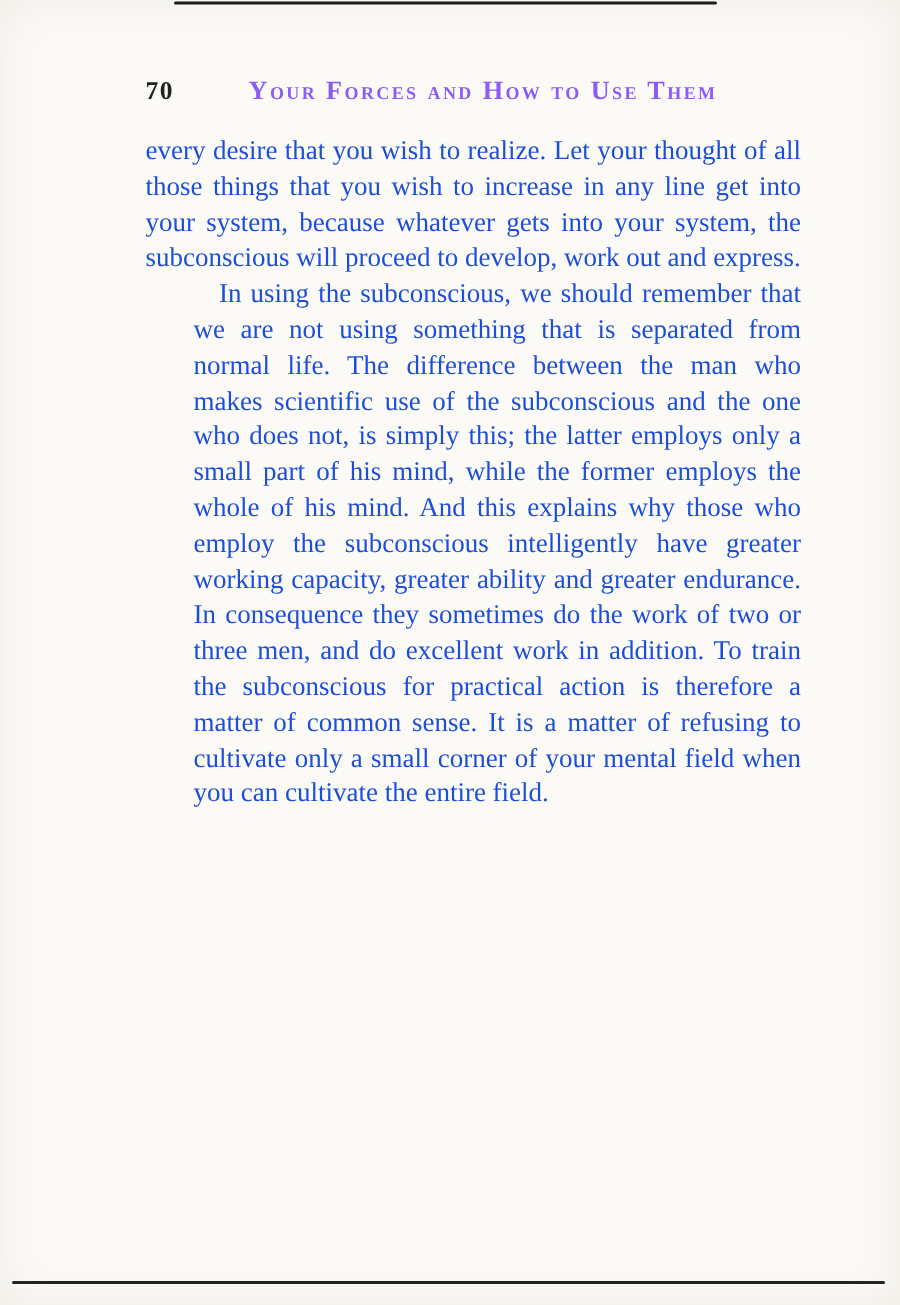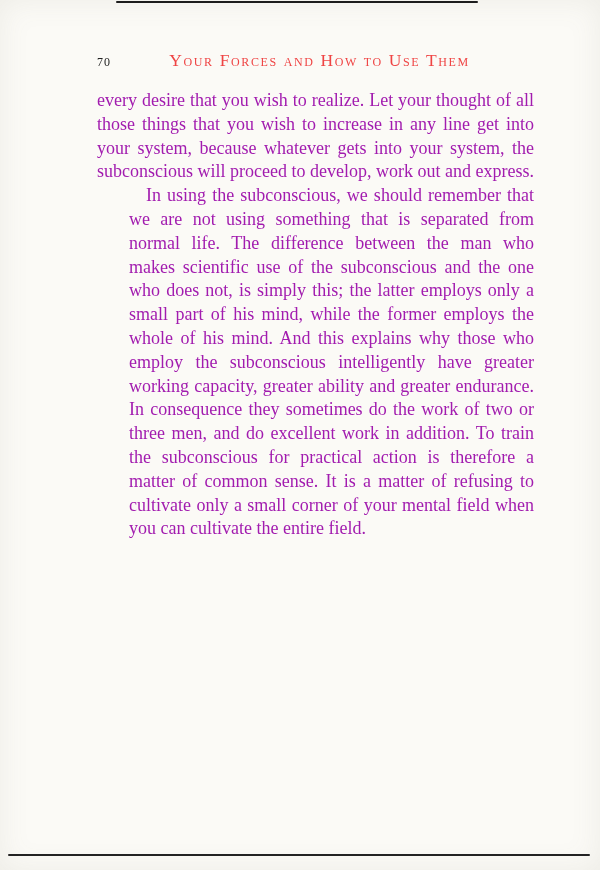--- a/index.html
+++ b/index.html
@@ -41,42 +41,43 @@
   .header {
     position: absolute;
     top: 50px;
     left: 97px;
     width: 437px;
     display: flex;
     align-items: baseline;
     color: #222;
   }
   .page-number {
-    font-size: 12px;
+    font-size: 17px;
     letter-spacing: 1px;
+    font-weight: bold;
   }
   .running-title {
     flex: 1;
     text-align: center;
     font-variant: small-caps;
-    font-weight: 400;
+    font-weight: 700;
     font-size: 17.5px;
     letter-spacing: 1.6px;
-    color: #ef4444;
+    color: #8b5cf6;
     padding-right: 6px;
   }
   .body-text {
     position: absolute;
     top: 89px;
     left: 97px;
     width: 437px;
     font-size: 18px;
     line-height: 23.8px;
     text-align: justify;
-    color: #a21caf;
+    color: #1d4ed8;
   }
   .body-text p {
     margin: 0;
   }
   .body-text p + p {
     text-indent: 17px;
     margin-left: 32px;
   }
 </style>
 </head>

